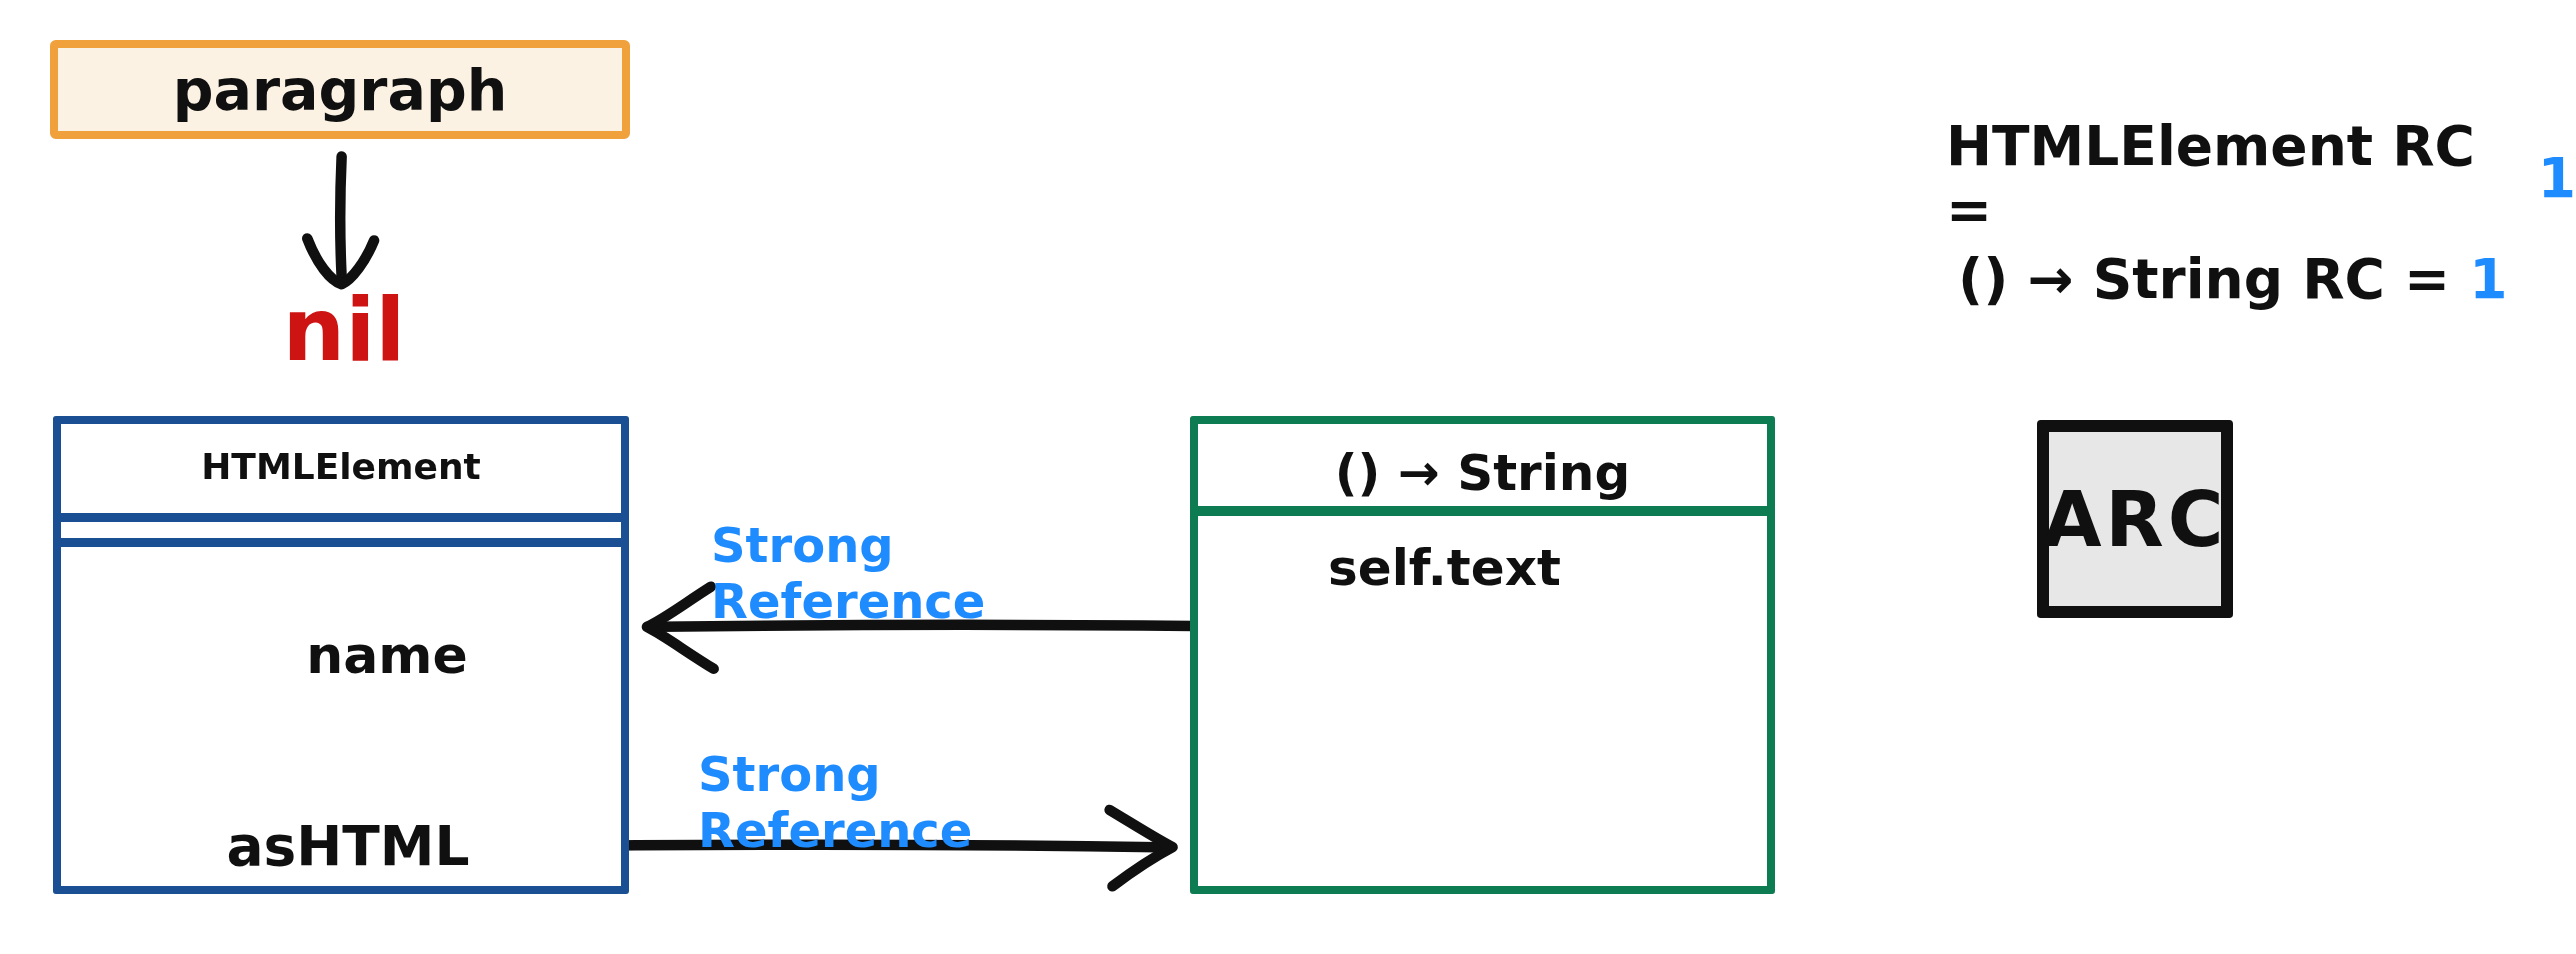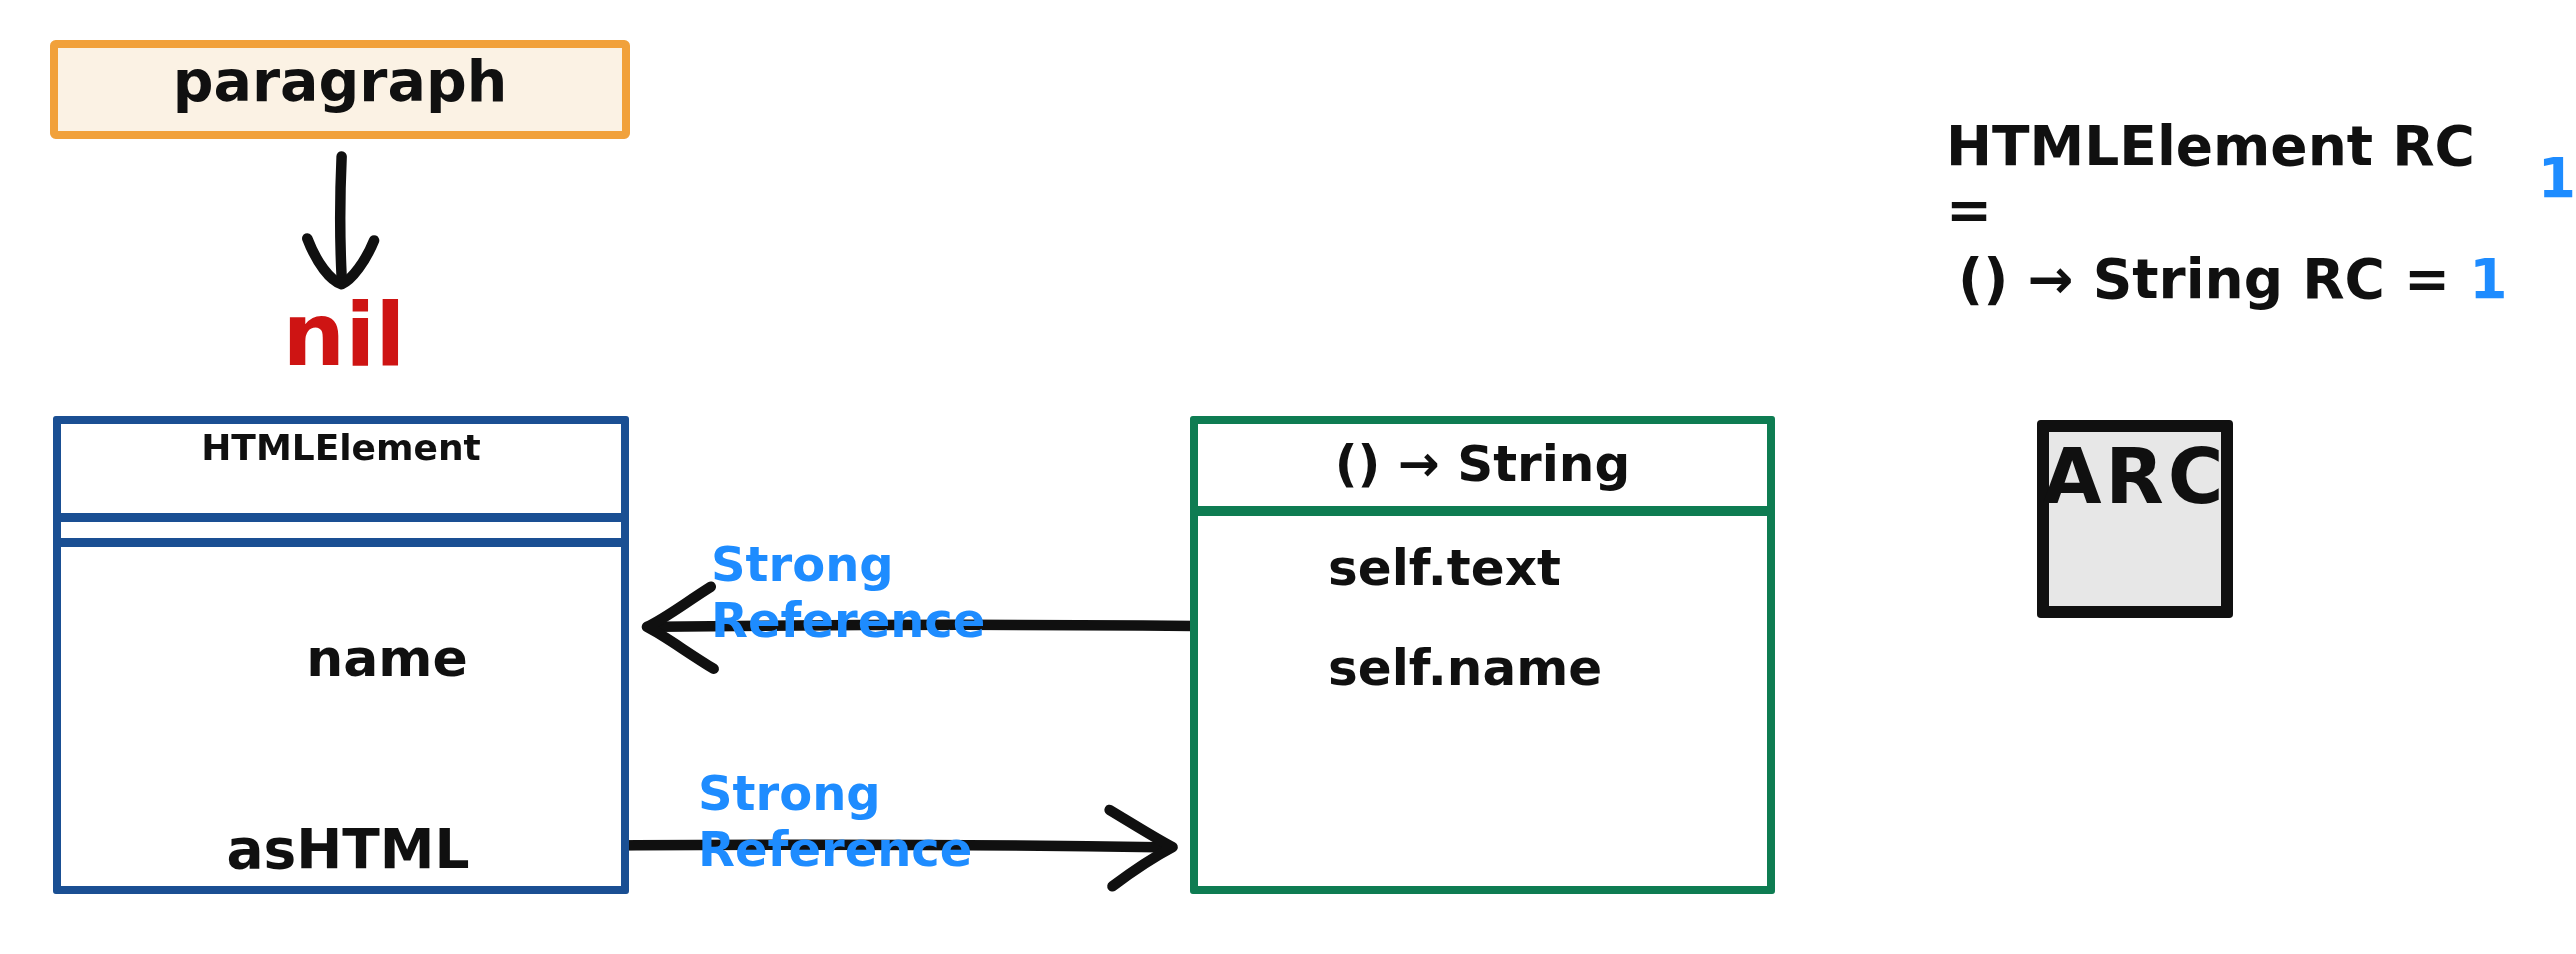--- a/index.html
+++ b/index.html
@@ -14,21 +14,21 @@
   }
   html,body{margin:0;padding:0;background:#ffffff;}
   body{font-family:"DejaVu Sans", sans-serif;}
   #canvas{
     position:relative;
     width:2576px;height:954px;
     background:#ffffff;
     overflow:hidden;
   }
   .abs{position:absolute;}
-  .center{display:flex;justify-content:center;}
+  .center{display:flex;align-items:center;justify-content:center;}
   .ink{color:var(--ink);font-weight:bold;}
   .blue-hand{color:var(--hand-blue);font-weight:bold;}
 
   
   #paragraph-box{
     left:50px;top:40px;width:580px;height:99px;
     border:8.6px solid var(--orange-border);
     background:var(--cream-fill);
     border-radius:5.7px;box-sizing:border-box;
   }
@@ -139,21 +139,20 @@
   </div>
   <div id="htmlelement-title" class="abs center ink">HTMLElement</div>
   <div id="field-name" class="abs center ink">name</div>
   <div id="method-ashtml" class="abs center ink">asHTML</div>
 
   <div id="closure-box" class="abs">
     <div id="closure-divider"></div>
   </div>
   <div id="closure-title" class="abs center ink">() → String</div>
   <div id="capture-self-text" class="abs ink">self.text</div>
-  <div id="capture-self-name" class="abs ink">self.name</div>
 
   <div id="ref-label-upper" class="abs center ref-label blue-hand">Strong Reference</div>
   <div id="ref-label-lower" class="abs center ref-label blue-hand">Strong Reference</div>
 
   <div id="rc-line-1" class="abs rc-line">
     <span class="ink">HTMLElement RC =</span>
     <span class="rc-value">1</span>
   </div>
   <div id="rc-line-2" class="abs rc-line">
     <span class="ink">() → String RC =</span>

